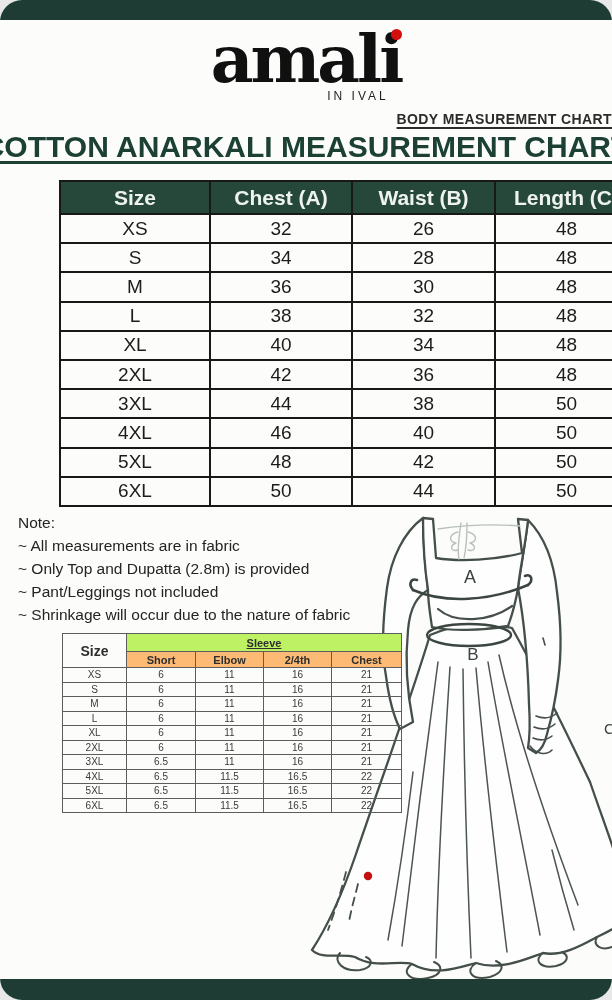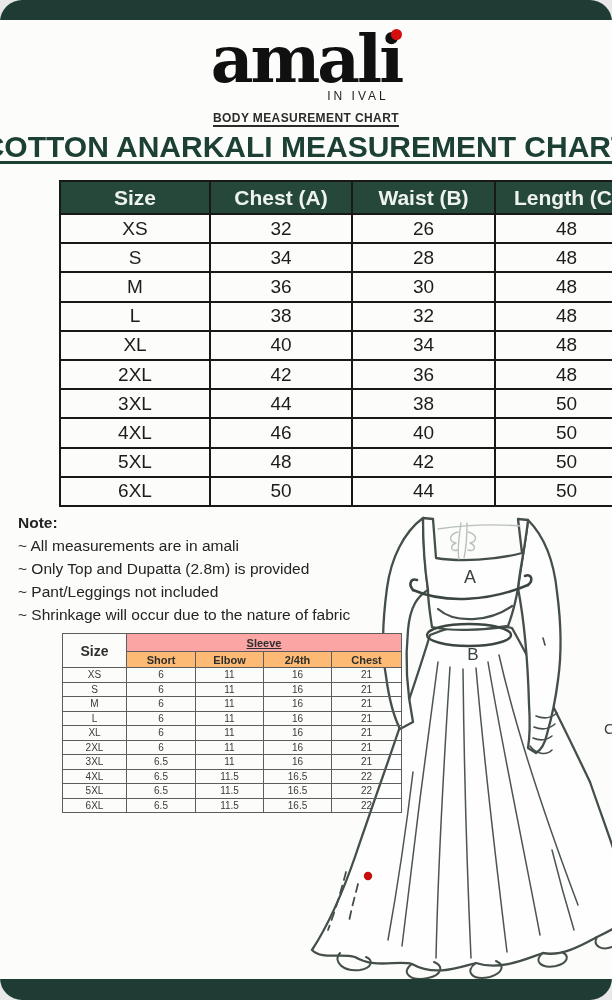--- a/index.html
+++ b/index.html
@@ -11,49 +11,49 @@
 
   
   .brand{position:absolute;top:26px;left:0;width:612px;text-align:center;}
   .logo{position:relative;display:inline-block;font-family:"DejaVu Serif",serif;
         font-size:66px;line-height:66px;font-weight:600;letter-spacing:-3px;color:#101010;}
   .logo .red-dot{position:absolute;top:3px;right:-1px;width:11px;height:11px;
         border-radius:50%;background:#d40d0d;}
   .tagline{margin-top:-6px;width:100%;text-align:center;}
   .tagline span{display:inline-block;transform:translateX(52px);font-size:12px;
         letter-spacing:3px;color:#1f1f1f;font-weight:500;}
-  .subheading{position:absolute;top:111px;left:0;width:612px;text-align:center;
-        font-size:12px;font-weight:bold;letter-spacing:.4px;color:#2b2b2b;
+  .subheading{position:absolute;top:111px;left:0;width:612px;text-align:right;
+        font-size:14px;font-weight:bold;letter-spacing:.4px;color:#2b2b2b;
         text-decoration:underline;text-underline-offset:3px;text-decoration-thickness:2px;}
 
   
   .title-row{position:absolute;top:130px;left:0;width:612px;display:flex;
         justify-content:center;overflow:hidden;}
   .title-row h1{flex:0 0 auto;margin:0;white-space:nowrap;font-size:30px;font-weight:bold;
         color:#1c4134;text-decoration:underline;text-underline-offset:4px;
         text-decoration-thickness:2.5px;}
 
   
   table{border-collapse:collapse;margin-left:44px;}
   .main-table{position:absolute;left:15px;top:180px;width:578px;table-layout:fixed;z-index:2;}
   .main-table th,.main-table td{border:2px solid #181818;text-align:center;padding:0;}
   .main-table th{height:31px;background:#26483a;color:#eef3f0;font-size:21px;font-weight:bold;}
   .main-table td{height:27.2px;font-size:19px;color:#1c1c1c;background:transparent;}
   .col-size{width:150px;} .col-a{width:142px;} .col-b{width:143px;} .col-c{width:143px;}
 
   
   .notes{position:absolute;left:18px;top:511px;font-size:15.5px;color:#242424;
         line-height:23px;z-index:2;}
-  .notes .note-label{font-weight:700;}
+  .notes .note-label{font-weight:400;}
 
   
   .sleeve-table{position:absolute;left:18px;top:633px;width:339px;table-layout:fixed;z-index:2;}
   .sleeve-table th,.sleeve-table td{border:1px solid #5d5d5d;text-align:center;padding:0;}
   .sleeve-table .sz{width:64px;font-size:14px;font-weight:bold;color:#2e2e2e;background:#fcfcfb;}
-  .sleeve-table .grp{height:17px;font-size:11px;font-weight:bold;color:#2e2e2e;background:#fca5a5;text-decoration:underline;}
+  .sleeve-table .grp{height:17px;font-size:11px;font-weight:bold;color:#2e2e2e;background:#bef264;text-decoration:underline;}
   .sleeve-table .sub{height:15px;font-size:11px;font-weight:bold;color:#2e2e2e;background:#fdba74;}
   .sleeve-table td{height:13.5px;font-size:10px;color:#3a3a3a;}
 
   
   .sketch{position:absolute;left:300px;top:510px;width:312px;height:470px;z-index:1;}
 </style>
 </head>
 <body>
 
 <div class="page">
@@ -150,21 +150,21 @@
         <td>6XL</td>
         <td>50</td>
         <td>44</td>
         <td>50</td>
       </tr>
     </tbody>
   </table>
 
   <div class="notes">
     <div class="note-label">Note:</div>
-    <div>~ All measurements are in amali</div>
+    <div>~ All measurements are in fabric</div>
     <div>~ Only Top and Dupatta (2.8m) is provided</div>
     <div>~ Pant/Leggings not included</div>
     <div>~ Shrinkage will occur due to the nature of fabric</div>
   </div>
 
   <table class="sleeve-table">
     <colgroup>
       <col style="width:64px">
         <col style="width:69px">
         <col style="width:68px">

